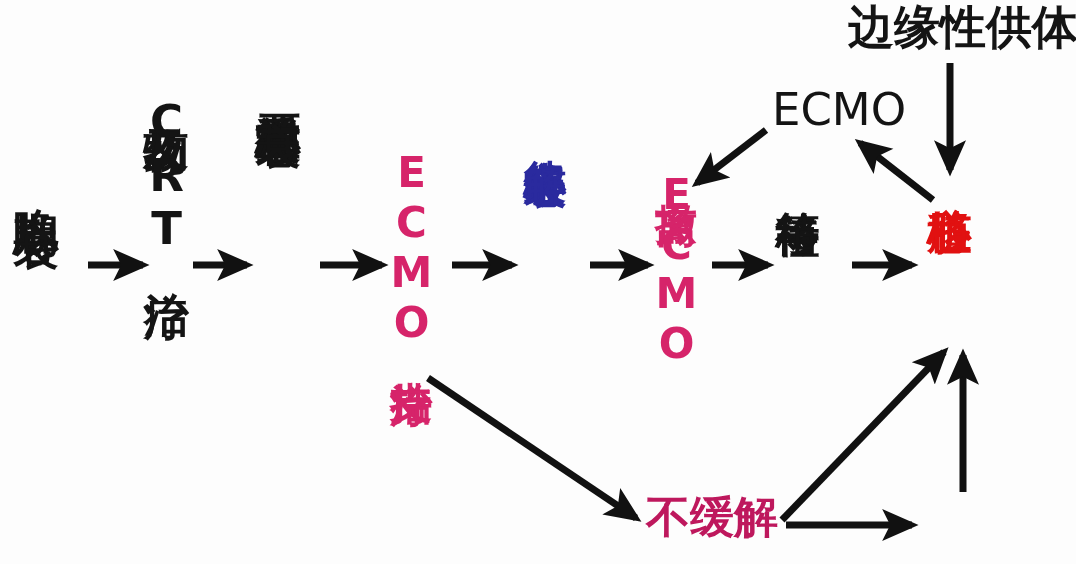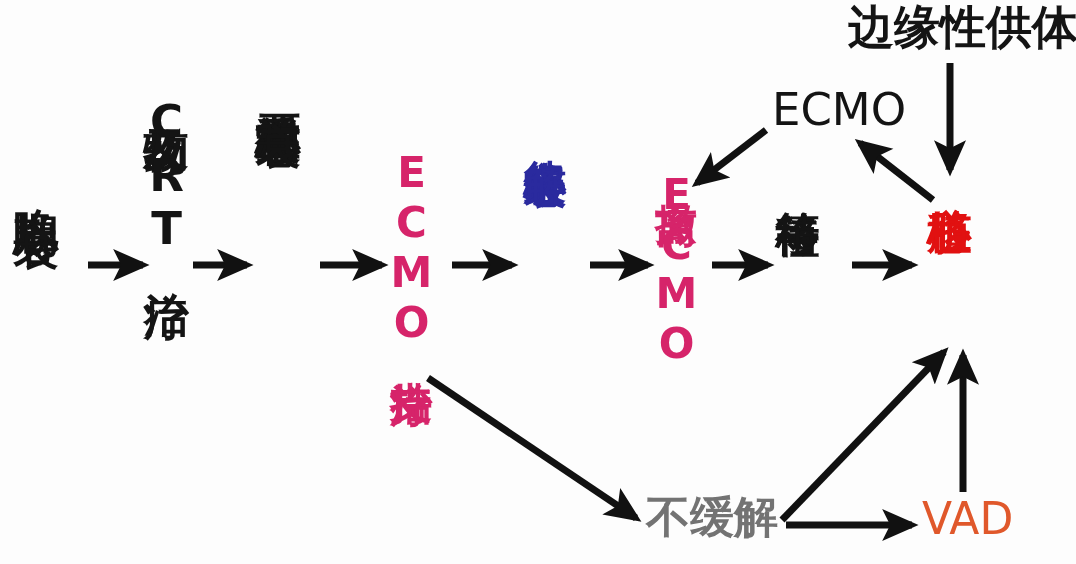--- a/index.html
+++ b/index.html
@@ -91,17 +91,16 @@
   <div class="node vert" style="left:655px; top:168px; font-size:42px; color:#d6246a;">撤离ECMO</div>
 
   <div class="node vert" style="left:776px; top:176px; font-size:44px; color:#141414;">等待移植</div>
 
   <div class="node vert" style="left:928px; top:172px; font-size:44px; color:#e11111;">心脏移植</div>
 
   <div class="node horiz" style="left:772px; top:87px; font-size:45px; color:#141414; font-weight:400;">ECMO</div>
 
   <div class="node horiz" style="left:848px; top:4px; font-size:46px; color:#141414;">边缘性供体</div>
 
-  <div class="node horiz" style="left:646px; top:495px; font-size:44px; color:#737373;">不缓解</div>
+  <div class="node horiz" style="left:646px; top:495px; font-size:44px; color:#be185d;">不缓解</div>
 
-  <div class="node horiz" style="left:922px; top:497px; font-size:44px; color:#e0582b; font-weight:400;">VAD</div>
 
 </div>
 
 </body></html>

